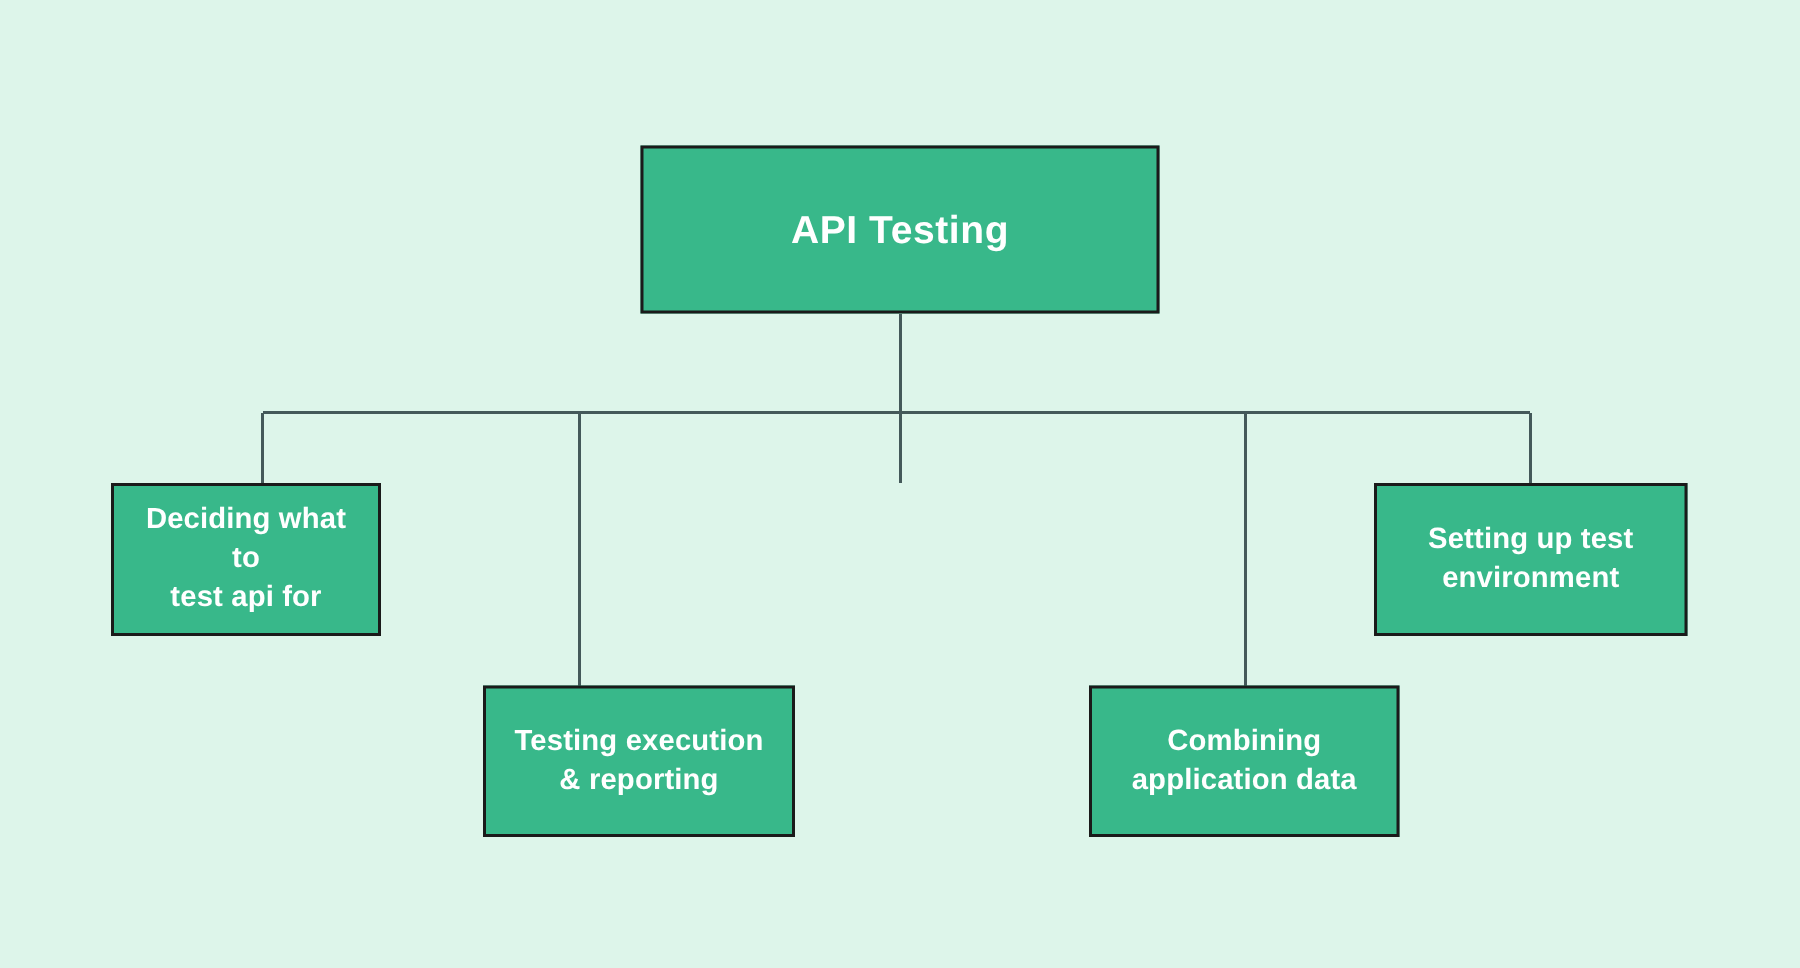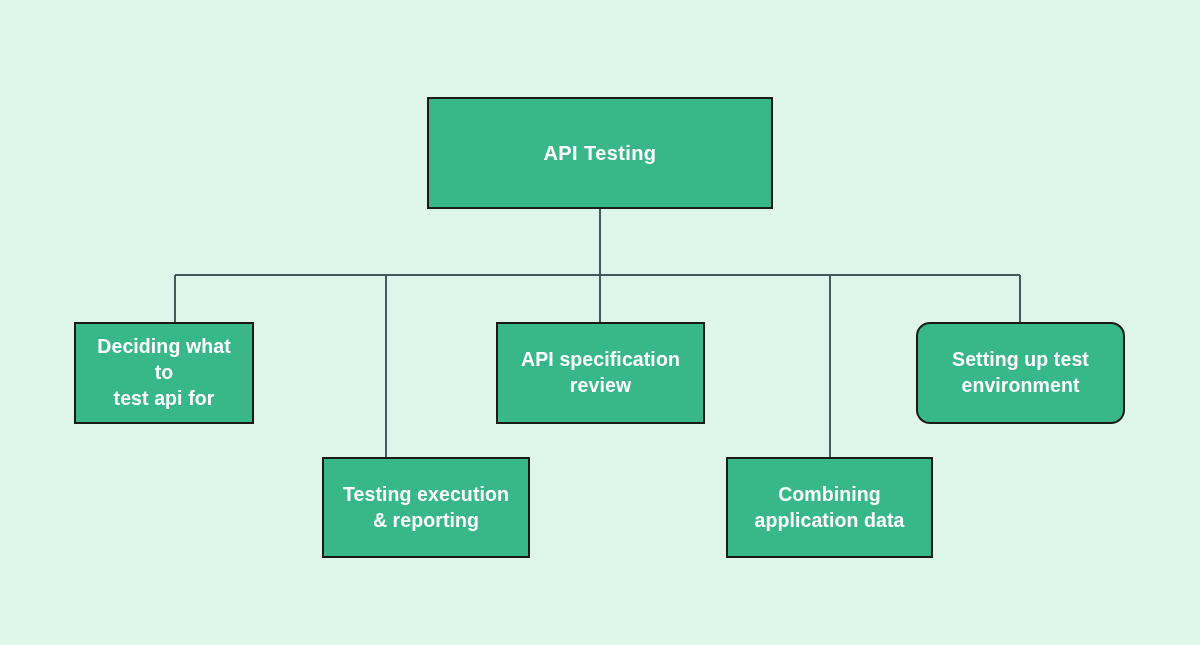--- a/index.html
+++ b/index.html
@@ -40,31 +40,31 @@
     line-height: 1.32;
     letter-spacing: 0.1px;
     padding: 4px 10px;
     z-index: 2;
   }
   .node-root {
     left: 427px;
     top: 97px;
     width: 346px;
     height: 112px;
-    font-size: 20px;
+    font-size: 26px;
     letter-spacing: 0.4px;
   }
   .node-child {
     font-size: 19.5px;
   }
   .node-c0 { left: 74px;  top: 322px; width: 180px; height: 102px; }
   .node-c1 { left: 282px; top: 457px; width: 208px; height: 101px; margin-left: 40px; }
   .node-c2 { left: 496px; top: 322px; width: 209px; height: 102px; }
   .node-c3 { left: 726px; top: 457px; width: 207px; height: 101px; }
-  .node-c4 { left: 916px; top: 322px; width: 209px; height: 102px; border-radius: 14px; }
+  .node-c4 { left: 916px; top: 322px; width: 209px; height: 102px; }
   .node-label {
     display: block;
     width: 100%;
     white-space: pre-line;
   }
 </style>
 </head>
 <body>
 
 <div id="diagram-canvas">
@@ -88,24 +88,20 @@
   <div class="node node-child node-c0">
     <span class="node-label">Deciding what to
 test api for</span>
   </div>
 
   <div class="node node-child node-c1">
     <span class="node-label">Testing execution
 &amp; reporting</span>
   </div>
 
-  <div class="node node-child node-c2">
-    <span class="node-label">API specification
-review</span>
-  </div>
 
   <div class="node node-child node-c3">
     <span class="node-label">Combining
 application data</span>
   </div>
 
   <div class="node node-child node-c4">
     <span class="node-label">Setting up test
 environment</span>
   </div>

